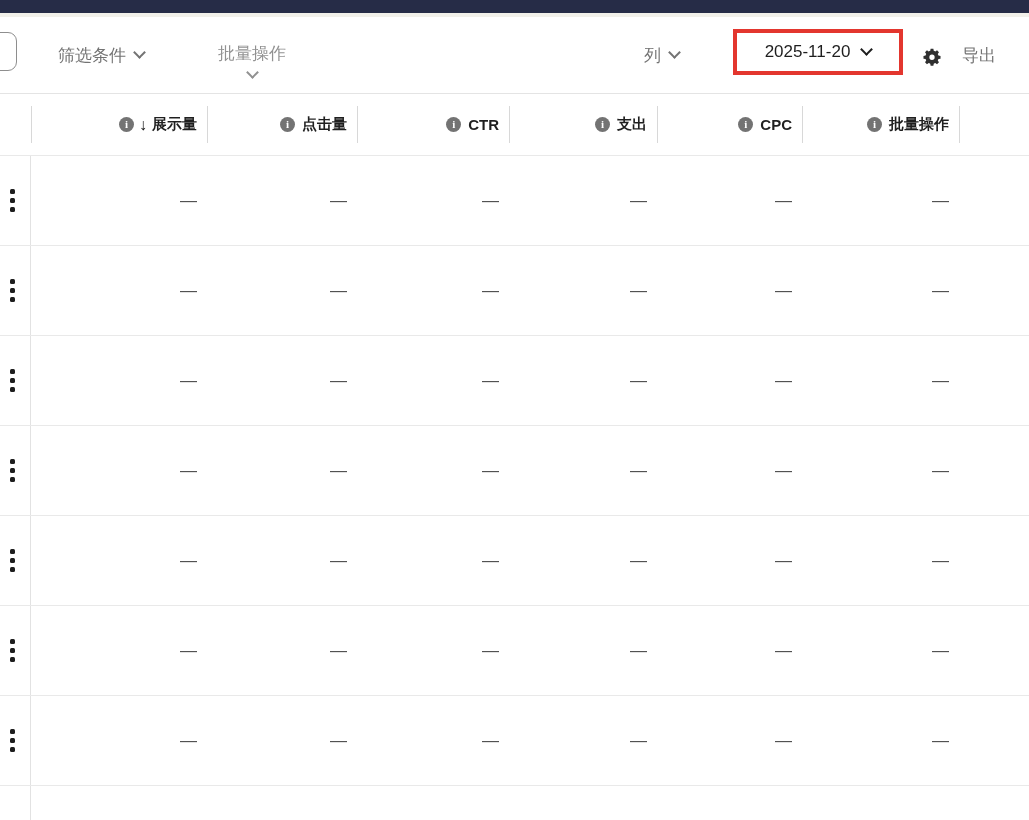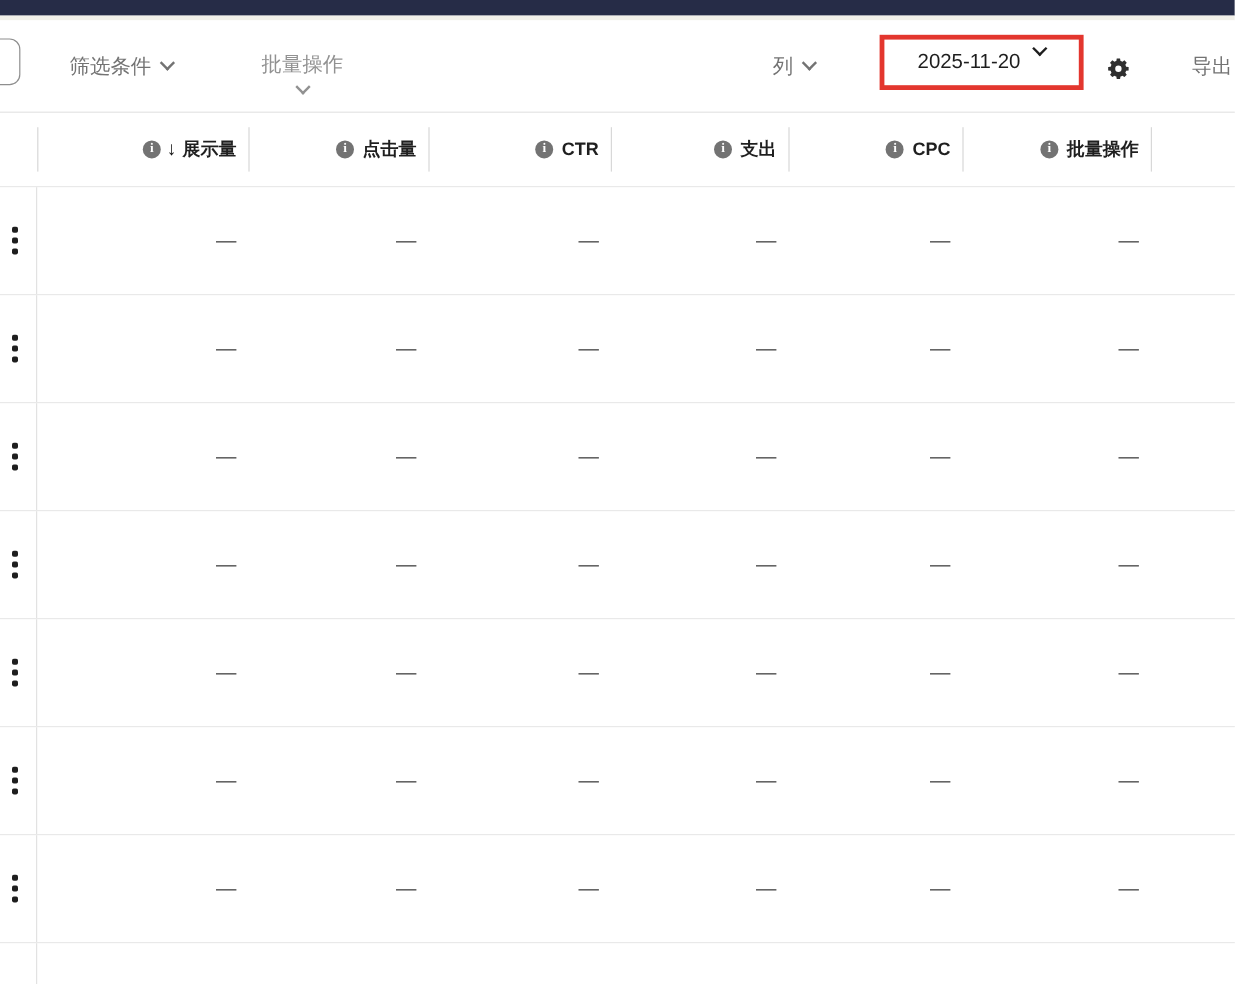--- a/index.html
+++ b/index.html
@@ -21,27 +21,27 @@
           border-bottom:2.4px solid currentColor; transform:rotate(45deg);
           margin-top:-6px; flex:0 0 auto; }
   .partial-btn { position:absolute; left:-30px; top:15px; width:47px; height:39px;
                  background:#fff; border:1.5px solid #8e8e8e; border-radius:9px; }
   .filter-btn { left:58px; }
   .batch-btn  { left:218px;flex-direction:column; }
   .cols-btn   { left:644px; }
   .annotation-box { position:absolute; left:733px; top:12px; width:170px; height:46px;
                     border:4px solid #e3362e; display:flex; align-items:center;
                     justify-content:center; }
-  .date-btn { position:static; display:flex; gap:12px;
+  .date-btn { position:static; display:flex; align-items:center; gap:12px;
               font-size:17px; color:#1e1e1e; background:none; border:none;
               cursor:pointer; font-family:"Liberation Sans", sans-serif; }
   .gear-btn { position:absolute; left:920px; top:29px; width:24px; height:24px;
               background:none; border:none; cursor:pointer; padding:0; }
   .gear-btn svg { width:22px; height:22px; fill:#2f2f2f; }
-  .export-btn { left:993px; }
+  .export-btn { left:962px; }
 
   
   .table { position:absolute; top:93px; left:0; width:1029px; bottom:0;
            border-top:1px solid #e4e4e4; background:#fff; }
   .thead { display:flex; height:61px; align-items:stretch; }
   .hcell { position:relative; display:flex; align-items:center; justify-content:flex-end;
            gap:7px; padding-right:11px; font-size:15px; font-weight:bold; color:#1f1f1f; }
   .hsep { position:absolute; right:0; top:12px; width:1px; height:37px; background:#d8d8d8; }
   .corner { position:relative; }
   .row { display:flex; height:90px; border-top:1px solid #e9e9e9; align-items:center; }

